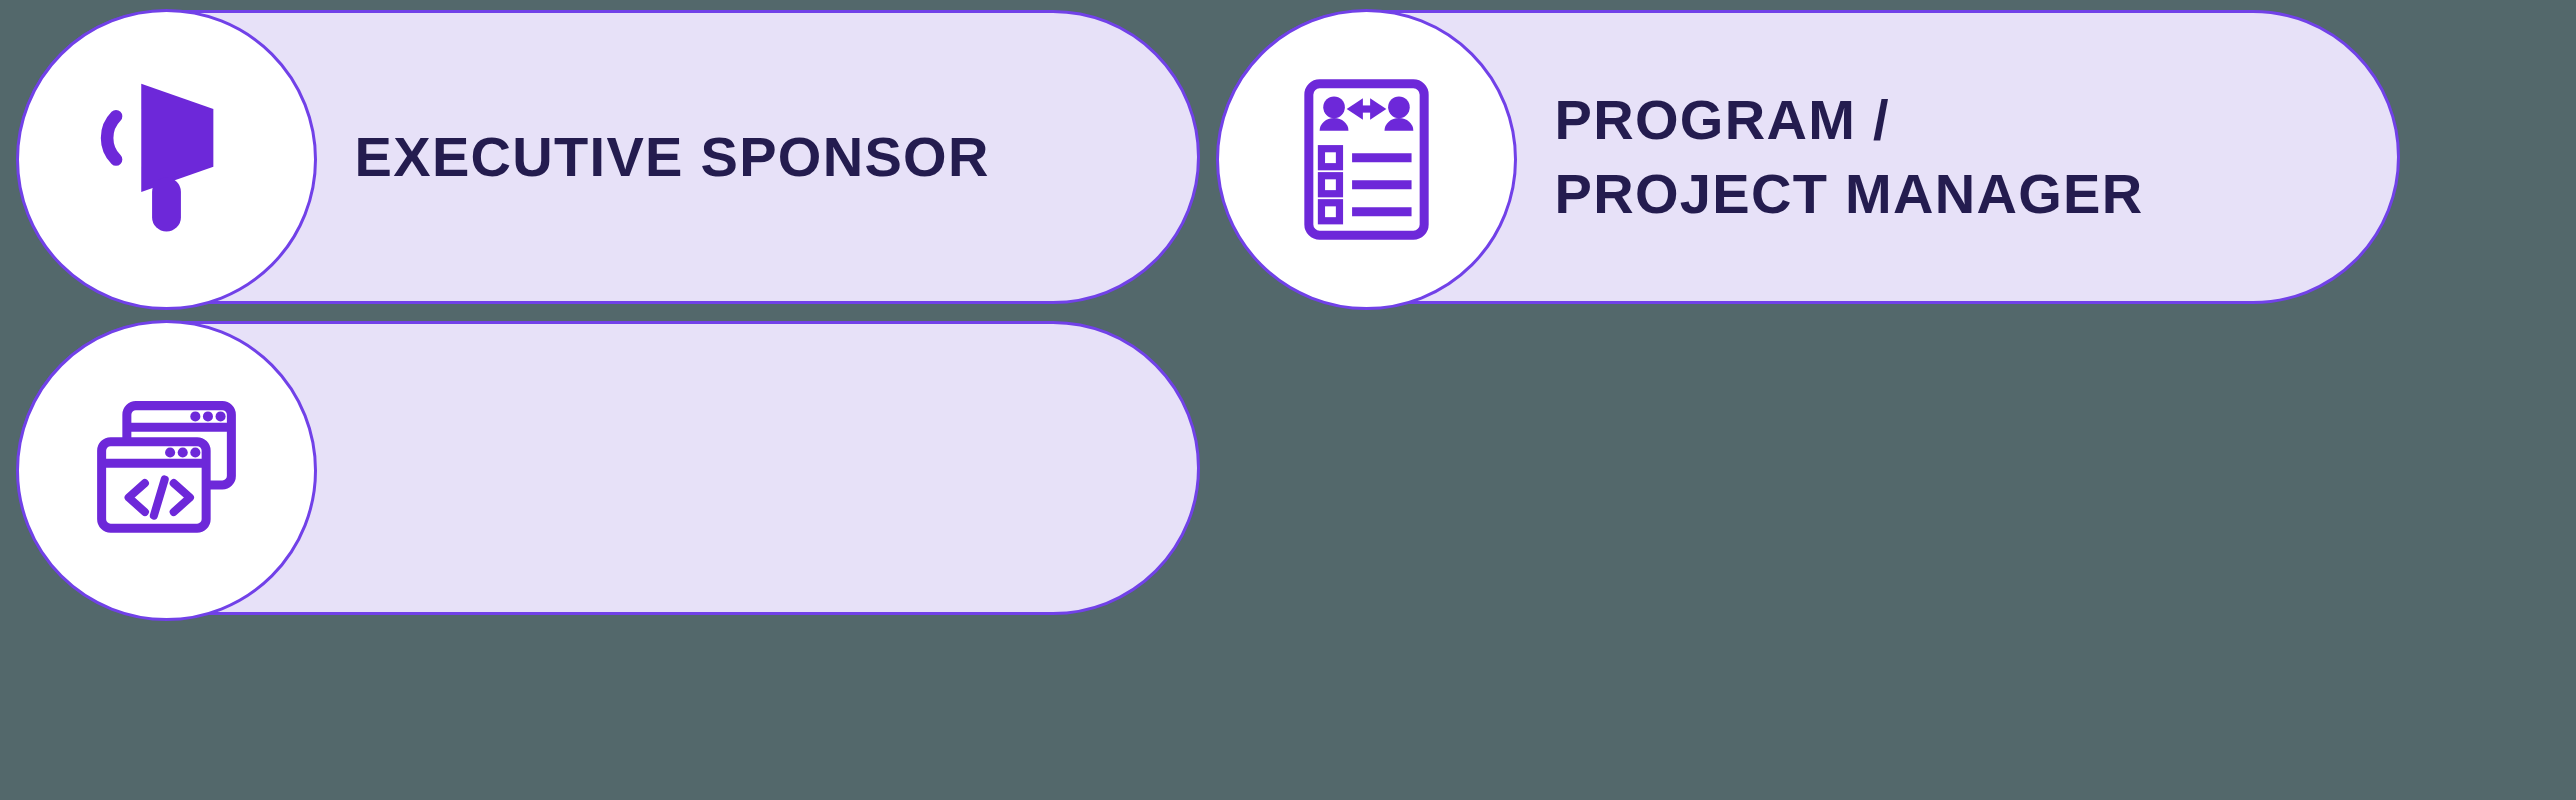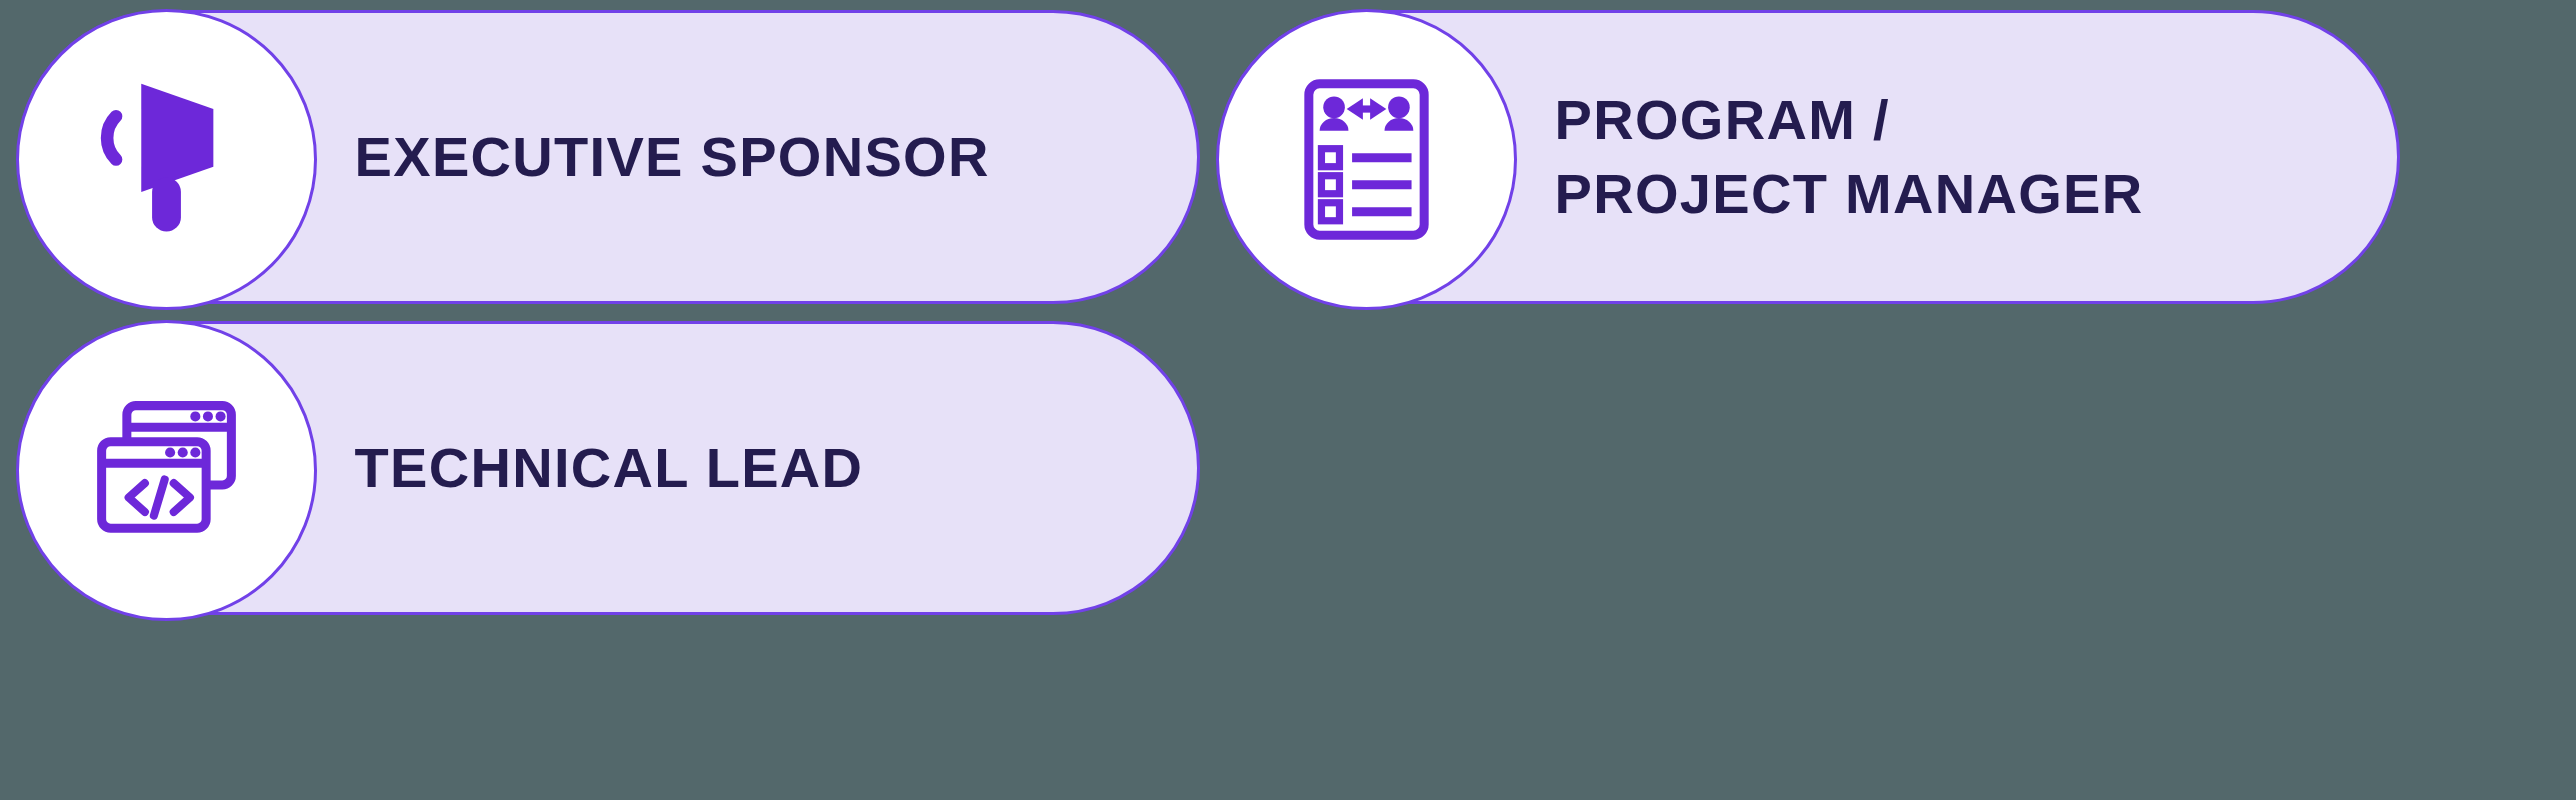--- a/index.html
+++ b/index.html
@@ -108,18 +108,17 @@
         <rect x="12" y="32" width="58" height="48" rx="5" fill="#ffffff" stroke="currentColor" stroke-width="5"></rect>
         <line x1="12" y1="44" x2="70" y2="44" stroke="currentColor" stroke-width="5"></line>
         <circle cx="50" cy="38" r="2.8" fill="currentColor"></circle>
         <circle cx="57" cy="38" r="2.8" fill="currentColor"></circle>
         <circle cx="64" cy="38" r="2.8" fill="currentColor"></circle>
         <path d="M36 55 l-9 8 9 8" fill="none" stroke="currentColor" stroke-width="4.5" stroke-linecap="round" stroke-linejoin="round"></path>
         <path d="M52 55 l9 8 -9 8" fill="none" stroke="currentColor" stroke-width="4.5" stroke-linecap="round" stroke-linejoin="round"></path>
         <line x1="47" y1="53" x2="41" y2="73" stroke="currentColor" stroke-width="4.5" stroke-linecap="round"></line>
       </svg>
     </div>
-    <div class="label">TECHNICAL LEAD</div>
   </div>
 
 
 </div>
 
 
 </body></html>

